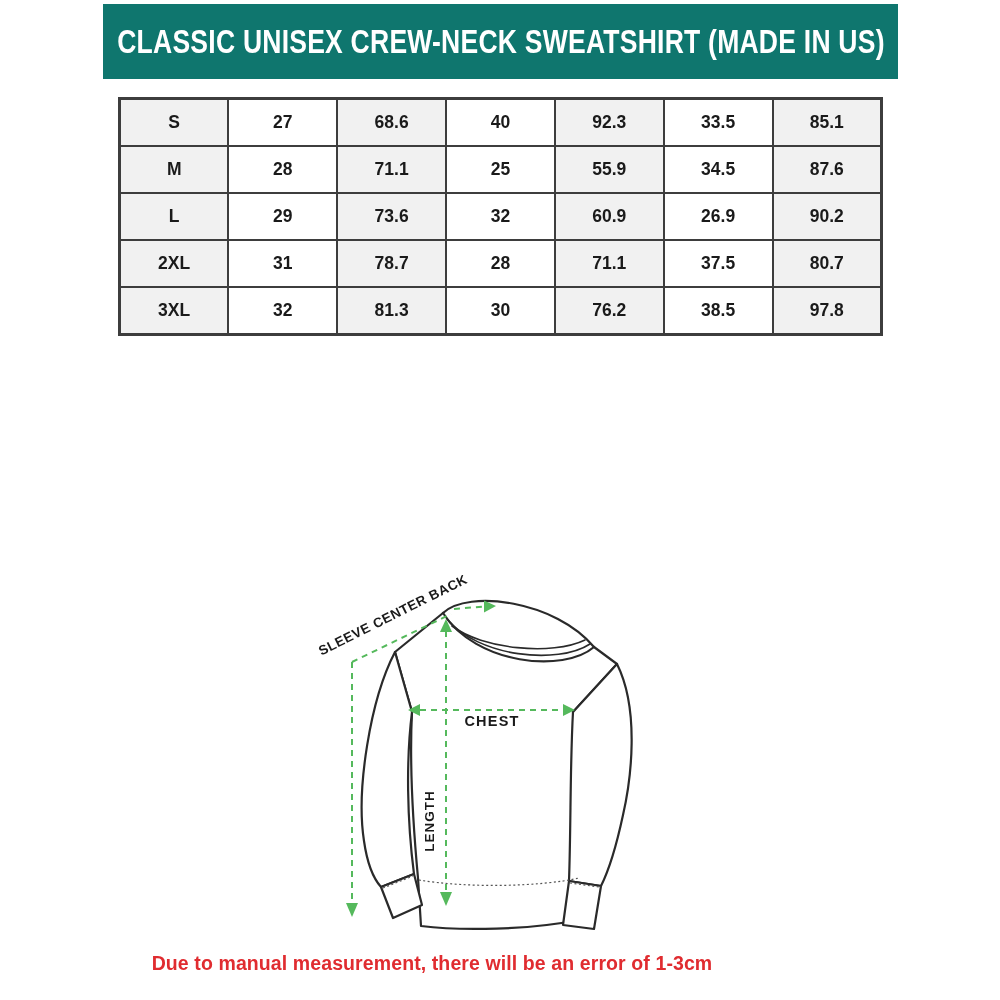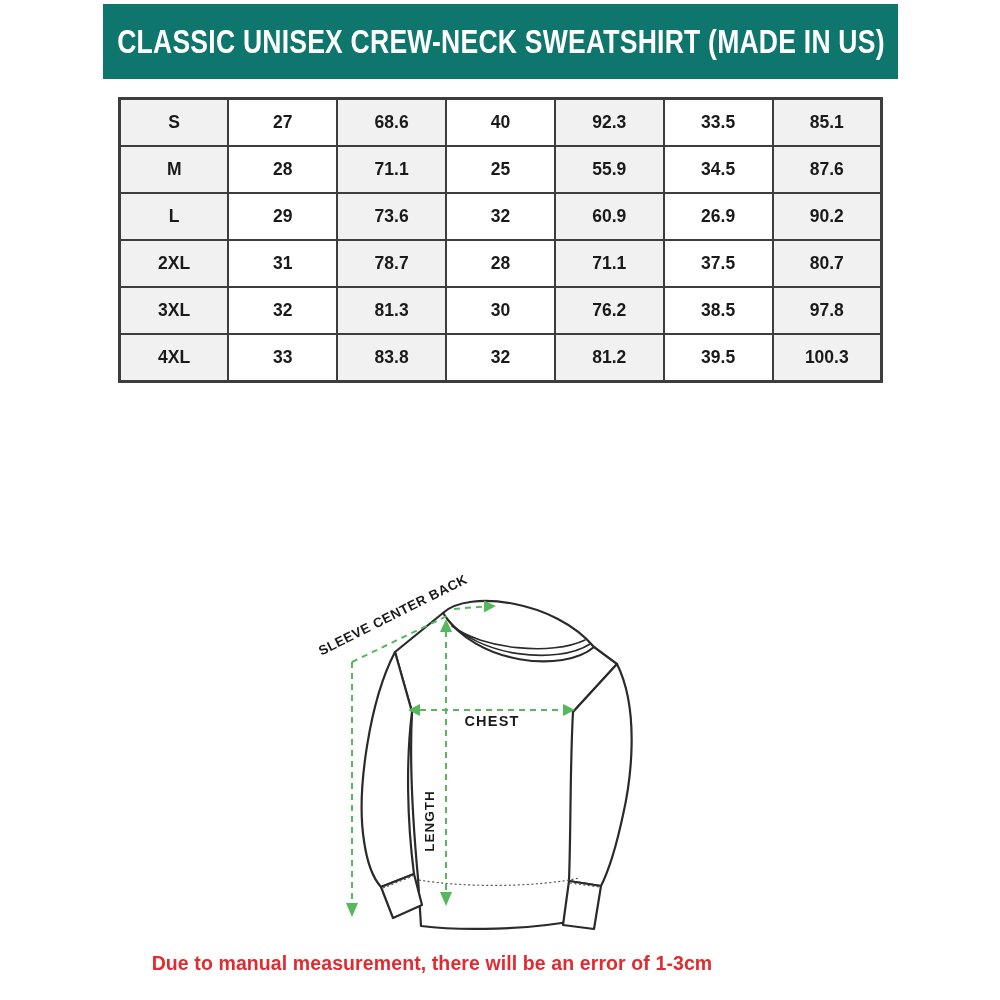--- a/index.html
+++ b/index.html
@@ -91,29 +91,20 @@
   </tr>
   <tr>
     <td class="g">3XL</td>
     <td>32</td>
     <td class="g">81.3</td>
     <td>30</td>
     <td class="g">76.2</td>
     <td>38.5</td>
     <td class="g">97.8</td>
   </tr>
-  <tr>
-    <td class="g">4XL</td>
-    <td>33</td>
-    <td class="g">83.8</td>
-    <td>32</td>
-    <td class="g">81.2</td>
-    <td>39.5</td>
-    <td class="g">100.3</td>
-  </tr>
 </tbody>
   </table>
 
 <svg class="diagram" viewBox="0 0 420 380">
 
   <g fill="#ffffff" stroke="#2a2a2a" stroke-width="2.2" stroke-linejoin="round" stroke-linecap="round">
 
     <path d="M95,77 L143,38 C168,14 256,26 294,72 L317,89 L273,137
          C277,200 276,260 280,301 L278,345
          C230,355 160,356 121,351 L118,303

